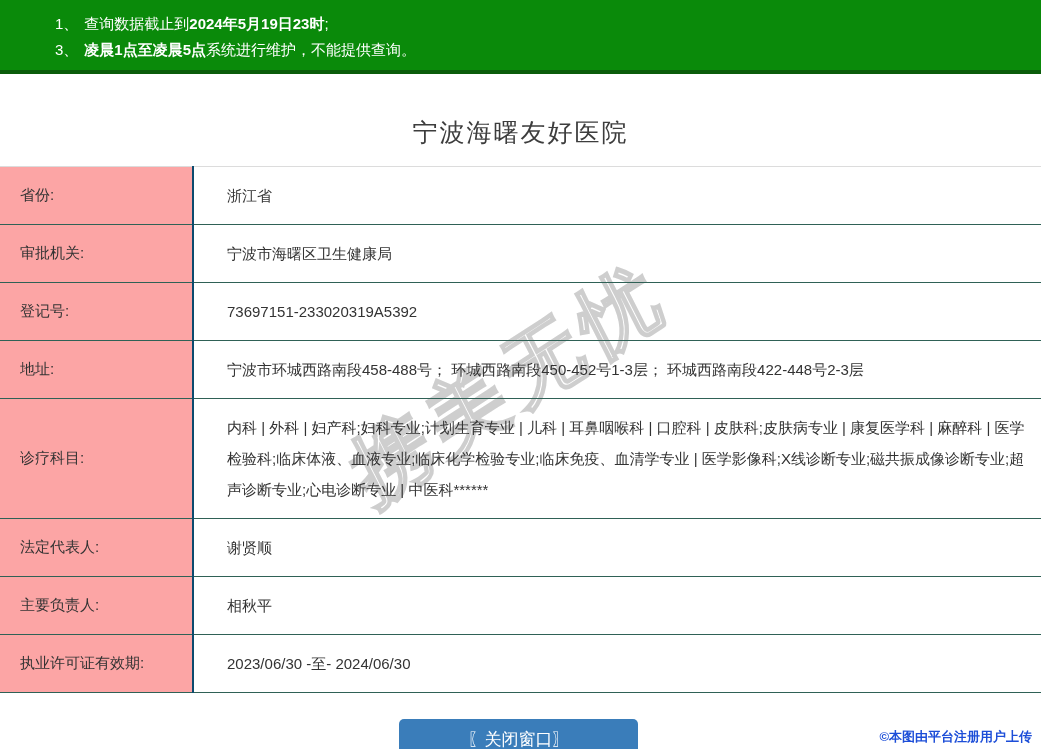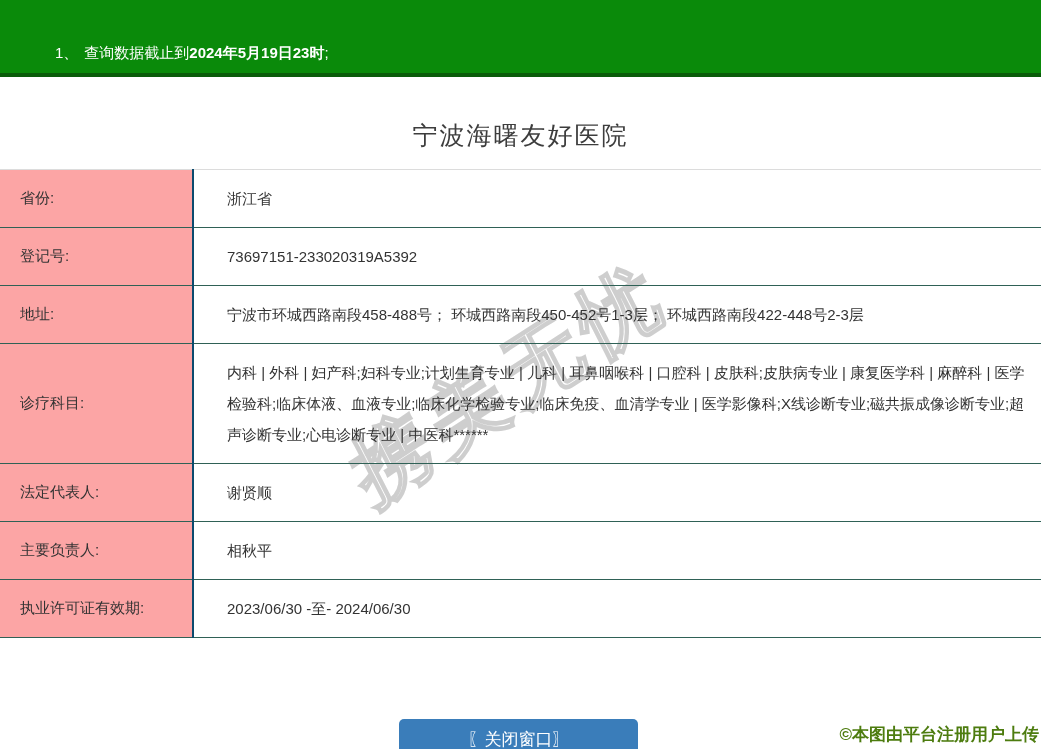--- a/index.html
+++ b/index.html
@@ -17,21 +17,20 @@
   .notice-banner {
     background: #0a8a0a;
     border-bottom: 4px solid #0a5c0a;
     padding: 11px 10px 7px 55px;
     color: #fff;
   }
   .notice-line {
     font-size: 15px;
     line-height: 26px;
     white-space: nowrap;
-    margin-top: 29px;
   }
   .notice-num { margin-right: 6px; }
   .notice-bold { font-weight: bold; }
   
   .page-title {
     text-align: center;
     font-size: 25px;
     color: #3d3d3d;
     padding: 42px 0 0 0;
     letter-spacing: 2px;
@@ -97,49 +96,56 @@
     color: #ffffff;
     font-size: 17px;
     font-family: inherit;
     text-align: center;
     padding-top: 0;
     line-height: 38px;
     cursor: pointer;
   }
   .attribution {
     position: absolute;
-    right: 2px;
+    right: 9px;
     bottom: 3px;
-    font-size: 17px;
+    font-size: 13px;
     font-weight: bold;
-    color: #4d7c0f;
+    color: #1d4ed8;
     z-index: 2;
   }
 </style>
 </head>
 <body>
 
 <div class="notice-banner">
   <div class="notice-line">
     <span class="notice-num">1、</span><span>查询数据截止到</span><span class="notice-bold">2024年5月19日23时</span><span>;</span>
+  </div>
+  <div class="notice-line">
+    <span class="notice-num">3、</span><span></span><span class="notice-bold">凌晨1点至凌晨5点</span><span>系统进行维护，不能提供查询。</span>
   </div>
 </div>
 
 <div class="watermark">
   <span>携美无忧</span>
 </div>
 
 <div class="page-title">宁波海曙友好医院</div>
 
 <div class="table-wrap">
   <table class="info-table">
     <tbody>
       <tr>
         <td class="lbl">省份:</td>
         <td class="val">浙江省</td>
+      </tr>
+      <tr>
+        <td class="lbl">审批机关:</td>
+        <td class="val">宁波市海曙区卫生健康局</td>
       </tr>
       <tr>
         <td class="lbl">登记号:</td>
         <td class="val">73697151-233020319A5392</td>
       </tr>
       <tr>
         <td class="lbl">地址:</td>
         <td class="val">宁波市环城西路南段458-488号； 环城西路南段450-452号1-3层； 环城西路南段422-448号2-3层</td>
       </tr>
       <tr>

